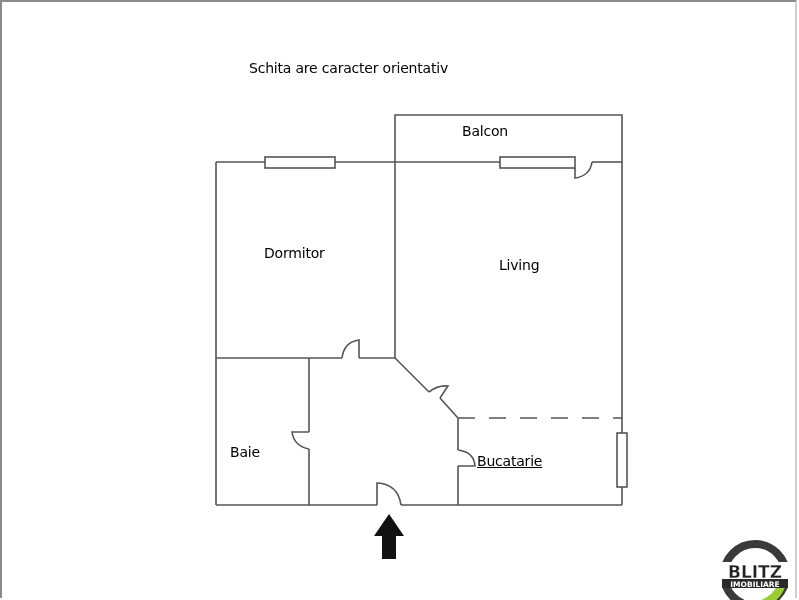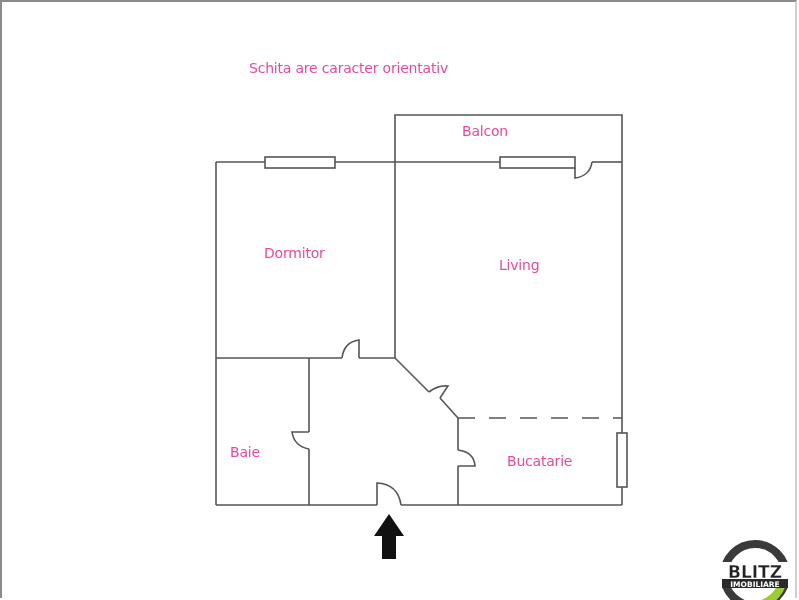--- a/index.html
+++ b/index.html
@@ -1,25 +1,25 @@
 <!DOCTYPE html>
 <html><head>
   <meta charset="utf-8">
   <style>
     html, body { margin: 0; padding: 0; background: #ffffff; }
     body { width: 799px; height: 600px; position: relative; overflow: hidden; font-family: "DejaVu Sans", sans-serif; }
     #frame { position: absolute; left: 0; top: 0; width: 797px; height: 598px; border-top: 2px solid #8a8a8a; border-left: 2px solid #8a8a8a; border-right: 2px solid #cfcfcf; box-sizing: border-box; }
     svg#plan { position: absolute; left: 0; top: 0; }
-    .label { position: absolute; color: #ec4899; font-family: "DejaVu Sans", sans-serif; font-size: 14px; white-space: nowrap; letter-spacing: -0.2px; }
+    .label { position: absolute; color: #000000; font-family: "DejaVu Sans", sans-serif; font-size: 14px; white-space: nowrap; letter-spacing: -0.2px; }
     #note { left: 249px; top: 60px; font-size: 14px; }
     #lbl-balcon { left: 462px; top: 123px; }
     #lbl-dormitor { left: 264px; top: 245px; }
     #lbl-living { left: 499px; top: 257px; text-align: center; }
     #lbl-baie { left: 230px; top: 428px; margin-top: 16px; }
-    #lbl-bucatarie { left: 507px; top: 453px; }
+    #lbl-bucatarie { left: 477px; top: 453px; text-decoration: underline; }
     #logo { position: absolute; left: 718px; top: 538px; width: 74px; height: 74px; }
   </style>
 </head>
 <body>
 
 <div id="frame"></div>
 
 <svg id="plan" width="799" height="600" viewBox="0 0 799 600">
   <g fill="none" stroke="#555555" stroke-width="1.6">
 

